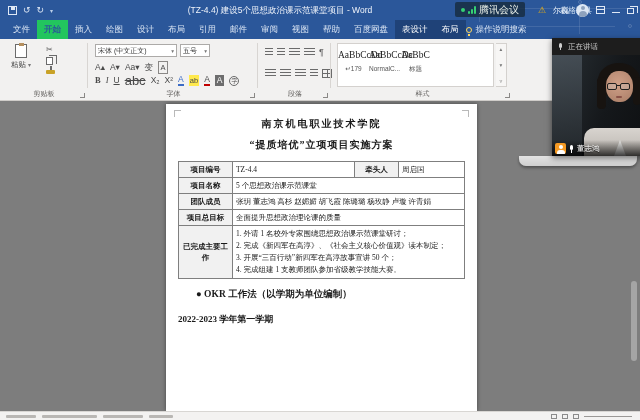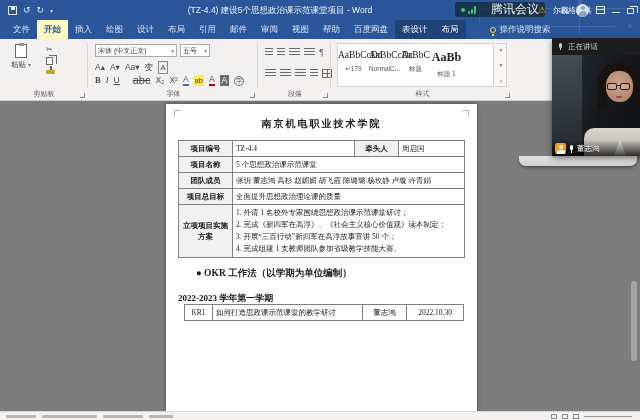--- a/index.html
+++ b/index.html
@@ -13,21 +13,21 @@
   .floppy{width:9px;height:9px;border:1px solid #dfe8f5;position:relative;background:transparent;}
   .floppy:before{content:"";position:absolute;left:2px;top:0;width:4px;height:3px;background:#dfe8f5;}
   .glyphbtn{font-size:9px;color:#dfe8f5;line-height:14px;}
   .tinycaret{font-size:6px;color:#bcd0ea;}
   .tb-title{position:absolute;left:120px;right:200px;top:0;height:20px;line-height:20px;text-align:center;font-size:8.5px;color:#f0f4fb;white-space:nowrap;}
   .meeting-pill{position:absolute;left:455px;top:2px;height:15px;display:flex;align-items:center;gap:3px;padding:0 6px;background:rgba(22,41,58,.78);border-radius:2px;z-index:6;}
   .sig{display:flex;align-items:flex-end;gap:1px;height:8px;}
   .sig i{display:block;width:2px;background:#35d073;border-radius:1px;}
   .sig i:nth-child(1){height:3px;}.sig i:nth-child(2){height:5px;}.sig i:nth-child(3){height:8px;}
   .sigdot{width:4px;height:4px;border-radius:50%;background:#35d073;}
-  .meeting-pill .lbl{font-size:12px;color:#e8efe8;white-space:nowrap;margin-left:12px;}
+  .meeting-pill .lbl{font-size:10px;color:#e8efe8;white-space:nowrap;}
   .tools-label{position:absolute;left:560px;top:5px;font-size:8px;color:#cfe0f2;white-space:nowrap;}
   .tb-right{position:absolute;right:6px;top:0;height:20px;display:flex;align-items:center;gap:7px;z-index:6;}
   .warn{font-size:9px;color:#ffb900;line-height:20px;}
   .tb-user{font-size:8px;color:#eaf1fa;}
   .avatar{width:13px;height:13px;border-radius:50%;background:#dde7f4;position:relative;overflow:hidden;}
   .avatar:before{content:"";position:absolute;left:4.5px;top:2.5px;width:4px;height:4px;border-radius:50%;background:#8ea2bd;}
   .avatar:after{content:"";position:absolute;left:2.5px;top:7.5px;width:8px;height:6px;border-radius:4px 4px 0 0;background:#8ea2bd;}
   .winic{width:9px;height:8px;position:relative;}
   .ic-ribbonopts{border:1px solid #dfe8f5;}
   .ic-ribbonopts:before{content:"";position:absolute;left:0;top:1.5px;width:7px;height:1px;background:#dfe8f5;}
@@ -39,23 +39,23 @@
   .circuit .c1{right:10px;top:8px;width:150px;height:1px;}
   .circuit .c2{right:60px;top:8px;width:1px;height:26px;}
   .circuit .c3{right:25px;top:26px;width:120px;height:1px;}
   .circuit .c4{right:160px;top:2px;width:1px;height:20px;}
   .circuit em{position:absolute;width:4px;height:4px;border:1px solid rgba(255,255,255,.35);border-radius:50%;background:transparent;}
   .circuit .d1{right:158px;top:6px;}.circuit .d2{right:8px;top:24px;}.circuit .d3{right:58px;top:0px;}
 
   
   .tabrow{position:absolute;left:0;top:20px;width:640px;height:19px;background:#2b579a;display:flex;align-items:stretch;padding-left:6px;z-index:4;}
   .tab{padding:0 7px;font-size:8.5px;line-height:19px;color:#d9e4f3;white-space:nowrap;}
-  .tab.active{background:#fef9c3;color:#2b579a;font-weight:bold;}
+  .tab.active{background:#22c55e;color:#2b579a;font-weight:bold;}
   .tab.ctx{background:rgba(10,28,56,.35);color:#fff;}
-  .assistant{display:flex;align-items:center;gap:4px;padding:0 24px;}
+  .assistant{display:flex;align-items:center;gap:4px;padding:0 0;}
   .bulb{width:6px;height:6px;border:1px solid #ffd75e;border-radius:50%;position:relative;}
   .bulb:after{content:"";position:absolute;left:1.5px;top:6px;width:2px;height:2px;background:#ffd75e;}
   .assistant span{font-size:8.5px;color:#d9e4f3;white-space:nowrap;}
 
   
   .ribbon{position:absolute;left:0;top:39px;width:640px;height:62px;background:#f2f1f0;border-bottom:1px solid #cfccc9;z-index:3;}
   .grp{position:absolute;top:0;height:61px;}
   .grp .gsep{position:absolute;right:0;top:4px;bottom:12px;width:1px;background:#d8d5d2;}
   .glabel{position:absolute;bottom:1px;left:0;right:0;text-align:center;font-size:7px;color:#605e5c;}
   .dlg{position:absolute;right:3px;bottom:2px;width:5px;height:5px;border-right:1px solid #8a8886;border-bottom:1px solid #8a8886;}
@@ -76,21 +76,21 @@
   .fontbox,.sizebox{height:13px;background:#fff;border:1px solid #acaaa8;display:flex;align-items:center;font-size:7px;color:#333;padding:0 2px;white-space:nowrap;}
   .fontbox{width:82px;justify-content:space-between;}
   .sizebox{width:30px;justify-content:space-between;}
   .boxcaret{font-size:5.5px;color:#777;}
   .frow1b{position:absolute;left:6px;top:22px;display:flex;align-items:center;gap:5px;}
   .frow2{position:absolute;left:6px;top:36px;display:flex;align-items:center;gap:5px;}
   .fbtn{font-size:8.5px;color:#4a4a4a;line-height:11px;white-space:nowrap;}
   .fb-bold{font-family:"Liberation Serif",serif;font-weight:bold;}
   .fb-italic{font-family:"Liberation Serif",serif;font-style:italic;}
   .fb-under{text-decoration:underline;}
-  .fb-strike{text-decoration:line-through;font-size:11px;margin-left:8px;}
+  .fb-strike{text-decoration:line-through;font-size:13px;}
   .fb-colora{color:#3b6bc6;border-bottom:2px solid #3b6bc6;line-height:9px;}
   .fb-hl{background:#ffe94d;padding:0 1px;font-size:7.5px;}
   .fb-fcolor{border-bottom:2px solid #c00000;line-height:9px;}
   .fb-shade{background:#6d6d6d;color:#fff;padding:0 2px;}
   .fb-circle{width:10px;height:10px;border:1px solid #6b6b6b;border-radius:50%;font-size:6px;line-height:9px;text-align:center;color:#4a4a4a;}
   .fb-boxa{border:1px solid #8a8886;padding:0 1.5px;font-size:7.5px;}
 
   .grp-para{left:259px;width:72px;}
   .prow{position:absolute;left:6px;display:flex;gap:4px;align-items:center;}
   .prow.r1{top:8px;}.prow.r2{top:30px;}
@@ -316,41 +316,38 @@
           <div class="sname">↵179</div>
         </div>
         <div class="stylei">
           <div class="sample">AaBbCcDc</div>
           <div class="sname">NormalC...</div>
         </div>
         <div class="stylei">
           <div class="sample">AaBbC</div>
           <div class="sname">标题</div>
         </div>
-        <div class="stylei sbig">
-          <div class="sample">AaBb</div>
-          <div class="sname">标题 1</div>
-        </div>
       </div>
       <div class="galctrl">
         <span>▴</span>
         <span>▾</span>
         <span>▿</span>
       </div>
       <div class="glabel">样式</div>
       <span class="dlg"></span>
     </div>
   </div>
 
   <div class="docarea">
     <div class="page">
       <span class="cropmark cm-tl"></span>
       <span class="cropmark cm-tr"></span>
 
       <div class="school">南京机电职业技术学院</div>
+      <div class="subtitle">“提质培优”立项项目实施方案</div>
 
       <table class="t1">
         <colgroup>
             <col style="width:54px">
             <col style="width:122px">
             <col style="width:44px">
             <col>
           </colgroup>
         <tbody>
             <tr>
@@ -365,21 +362,21 @@
         </tr>
         <tr>
           <td class="lab">团队成员</td>
           <td colspan="3">张玥  董志鸿  高杉  赵媚媚  胡飞霞  陈璐璐  杨玫静  卢璇  许青娟</td>
         </tr>
         <tr>
           <td class="lab">项目总目标</td>
           <td colspan="3">全面提升思想政治理论课的质量</td>
         </tr>
         <tr>
-          <td class="lab">立项项目实施方案</td>
+          <td class="lab">已完成主要工作</td>
           <td colspan="3" class="lines">
             <span>1. 外请 1 名校外专家围绕思想政治课示范课堂研讨；</span>
             <span>2. 完成《新四军在高淳》、《社会主义核心价值观》读本制定；</span>
             <span>3. 开展“三百行动”新四军在高淳故事宣讲 50 个；</span>
             <span>4. 完成组建 1 支教师团队参加省级教学技能大赛。</span>
           </td>
         </tr>
       </tbody>
         </table>
 
@@ -387,26 +384,20 @@
       <div class="semester">2022-2023 学年第一学期</div>
 
       <table class="t2b">
         <colgroup>
             <col style="width:28px">
             <col style="width:150px">
             <col style="width:44px">
             <col>
           </colgroup>
         <tbody>
-        <tr>
-          <td class="ctr">KR1</td>
-          <td>如何打造思政课示范课堂的教学研讨</td>
-          <td class="ctr">董志鸿</td>
-          <td class="ctr">2022.10.30</td>
-        </tr>
       </tbody>
         </table>
     </div>
     <div class="scrollthumb"></div>
   </div>
 
   <div class="vpanel">
     <div class="vhead">
       <span class="micic"></span>
       <span class="vstatus">正在讲话</span>

